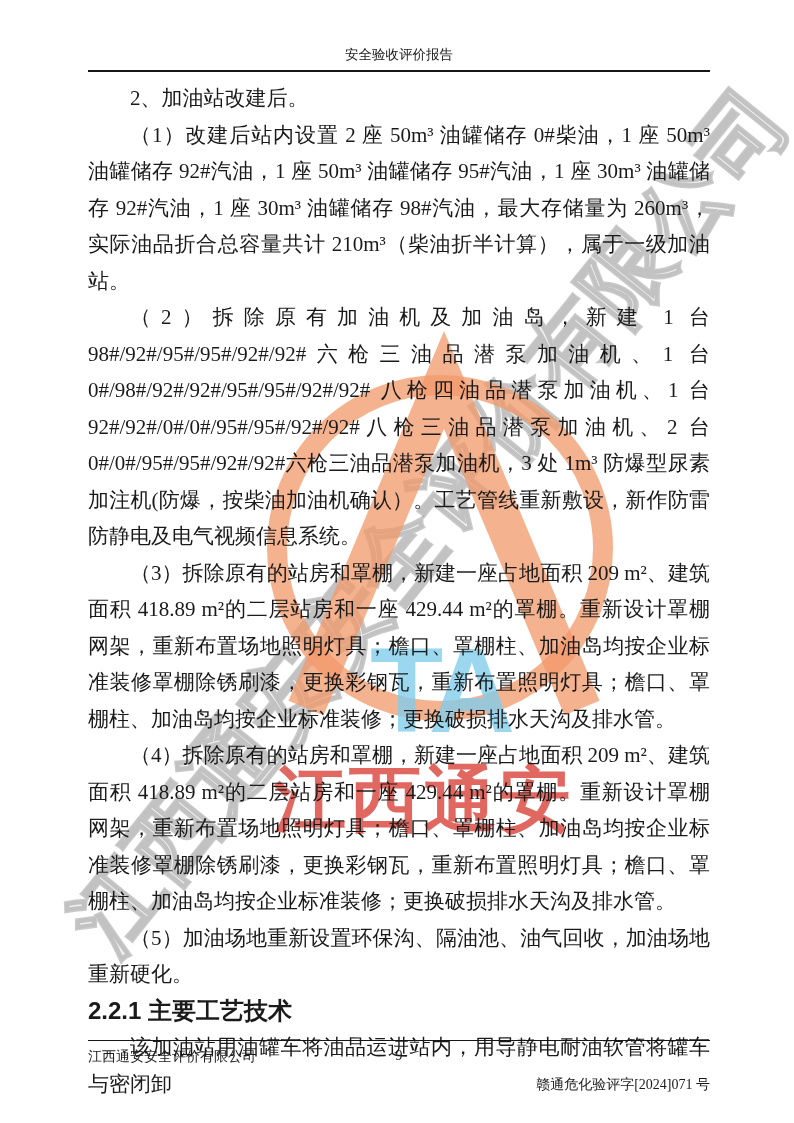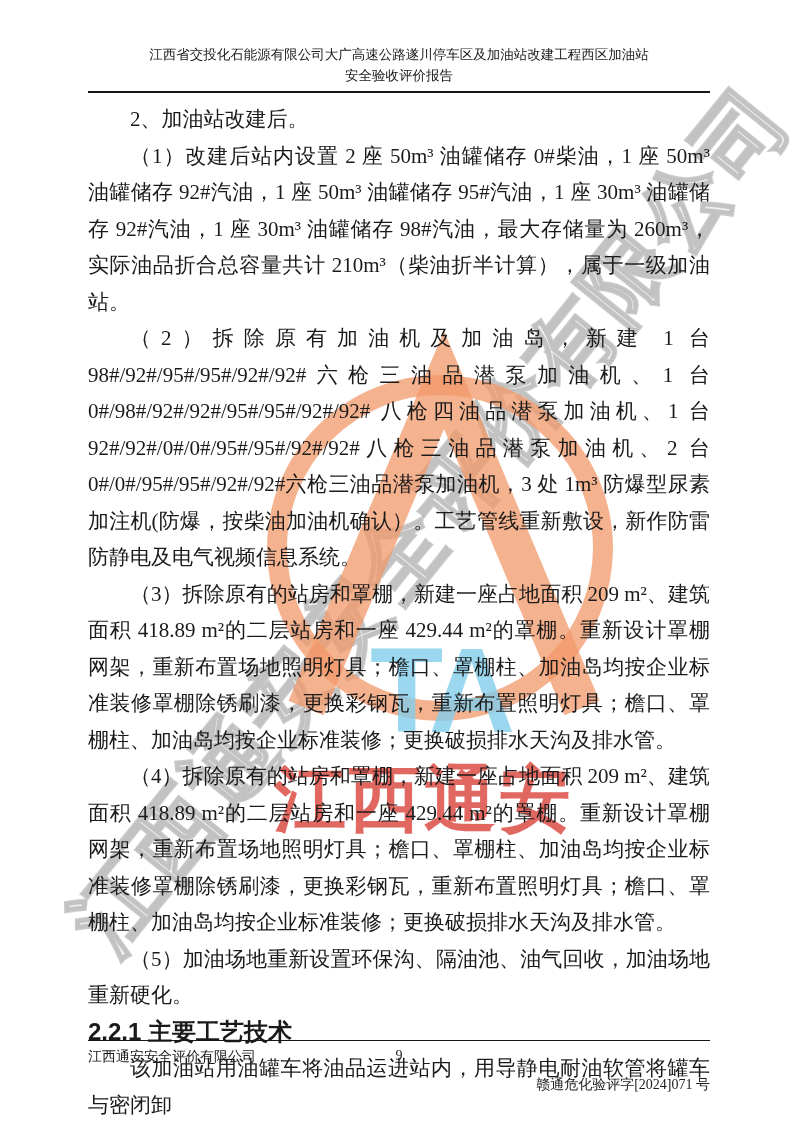--- a/index.html
+++ b/index.html
@@ -85,21 +85,20 @@
       <circle cx="184" cy="184" r="163" fill="none" stroke="rgba(242,152,105,0.75)" stroke-width="20"></circle>
       <path d="M50,344 L188,16 L326,344" fill="none" stroke="rgba(242,152,105,0.75)" stroke-width="38"></path>
       <text x="114" y="368" font-family="Liberation Sans, sans-serif" font-weight="bold" font-size="120" letter-spacing="-6" fill="rgba(127,205,236,0.78)">TA</text>
     </svg>
 
     <div class="wm-red">江西通安</div>
   </div>
 
   <div class="content">
     <div>
-      <div class="header-line">江西省交投化石能源有限公司大广高速公路遂川停车区及加油站改建工程西区加油站</div>
       <div class="header-line">安全验收评价报告</div>
       <div class="header-rule"></div>
     </div>
 
     <div class="body-text">
       <p>2、加油站改建后。</p>
       <p>（1）改建后站内设置 2 座 50m³ 油罐储存 0#柴油，1 座 50m³ 油罐储存 92#汽油，1 座 50m³ 油罐储存 95#汽油，1 座 30m³ 油罐储存 92#汽油，1 座 30m³ 油罐储存 98#汽油，最大存储量为 260m³，实际油品折合总容量共计 210m³（柴油折半计算），属于一级加油站。</p>
       <p>（2）拆除原有加油机及加油岛，新建 1 台 98#/92#/95#/95#/92#/92#六枪三油品潜泵加油机、1 台 0#/98#/92#/92#/95#/95#/92#/92# 八枪四油品潜泵加油机、1 台 92#/92#/0#/0#/95#/95#/92#/92#八枪三油品潜泵加油机、2 台 0#/0#/95#/95#/92#/92#六枪三油品潜泵加油机，3 处 1m³ 防爆型尿素加注机(防爆，按柴油加油机确认）。工艺管线重新敷设，新作防雷防静电及电气视频信息系统。</p>
       <p>（3）拆除原有的站房和罩棚，新建一座占地面积 209 m²、建筑面积 418.89 m²的二层站房和一座 429.44 m²的罩棚。重新设计罩棚网架，重新布置场地照明灯具；檐口、罩棚柱、加油岛均按企业标准装修罩棚除锈刷漆，更换彩钢瓦，重新布置照明灯具；檐口、罩棚柱、加油岛均按企业标准装修；更换破损排水天沟及排水管。</p>
       <p>（4）拆除原有的站房和罩棚，新建一座占地面积 209 m²、建筑面积 418.89 m²的二层站房和一座 429.44 m²的罩棚。重新设计罩棚网架，重新布置场地照明灯具；檐口、罩棚柱、加油岛均按企业标准装修罩棚除锈刷漆，更换彩钢瓦，重新布置照明灯具；檐口、罩棚柱、加油岛均按企业标准装修；更换破损排水天沟及排水管。</p>

